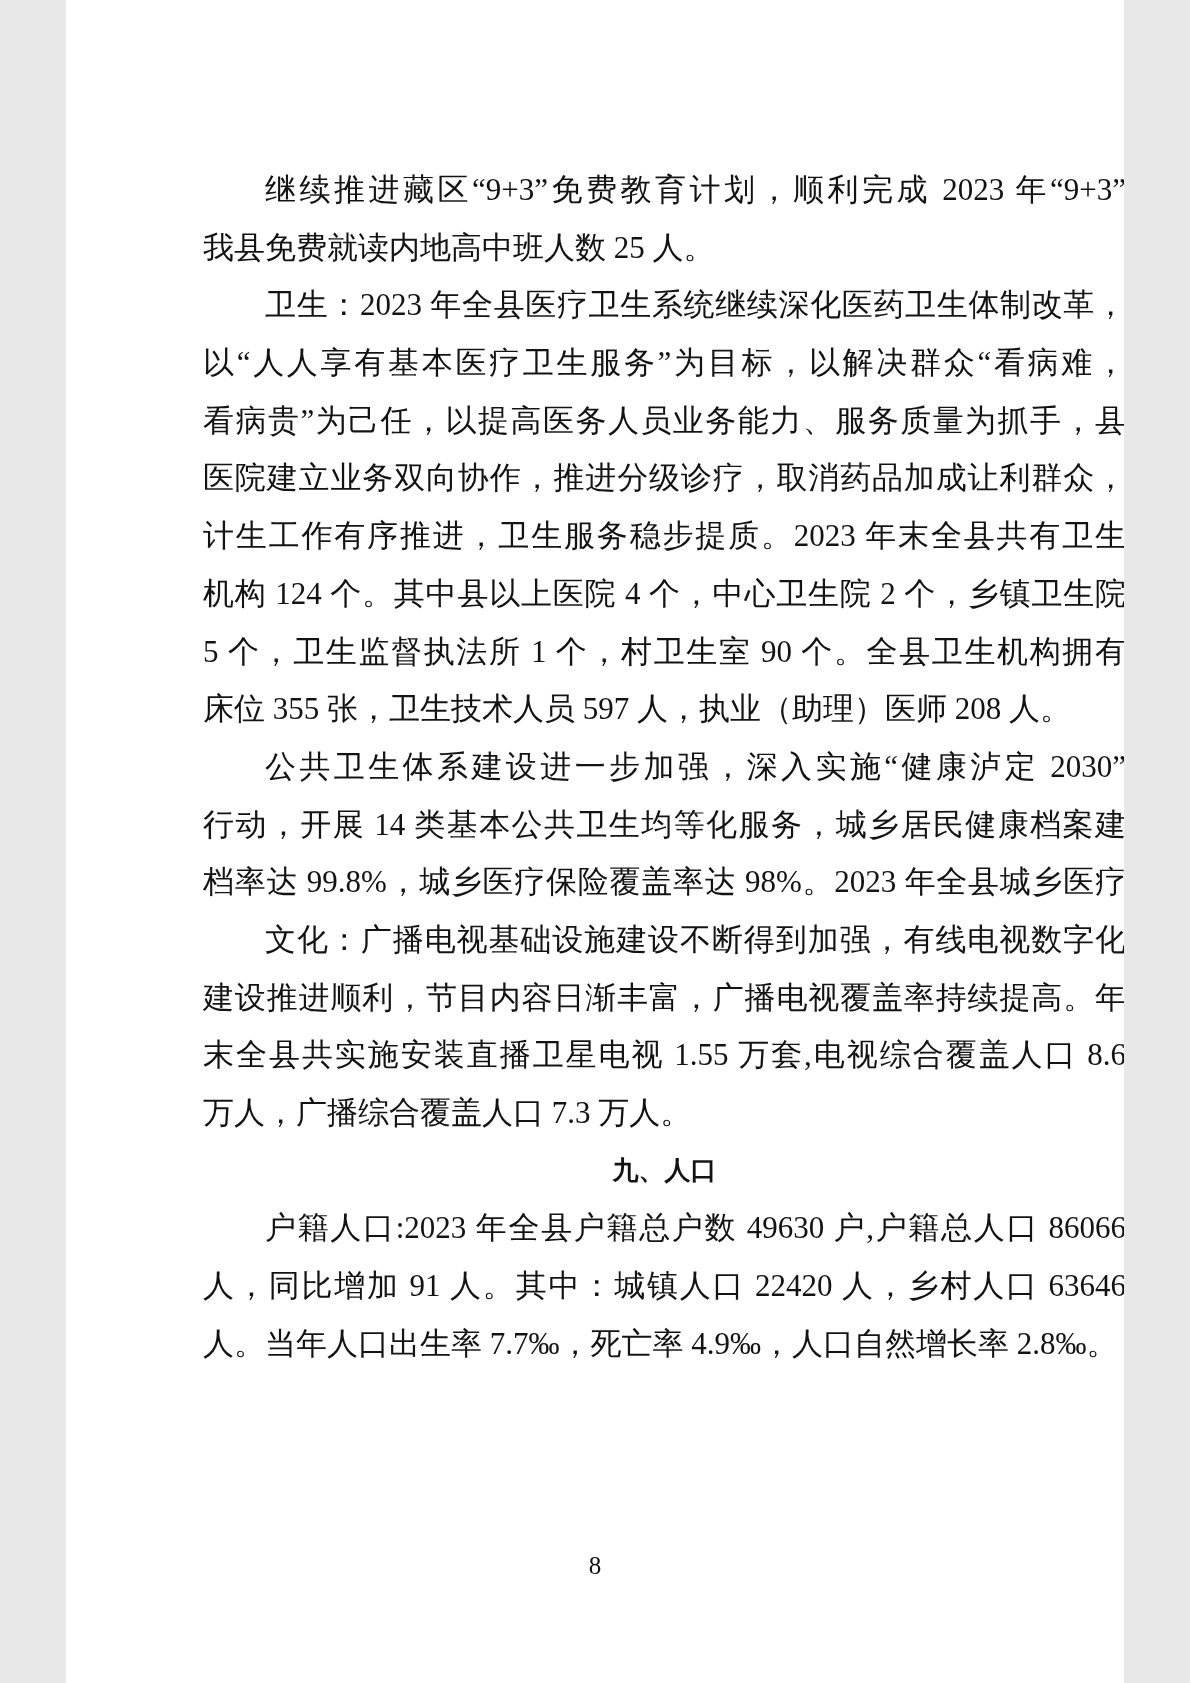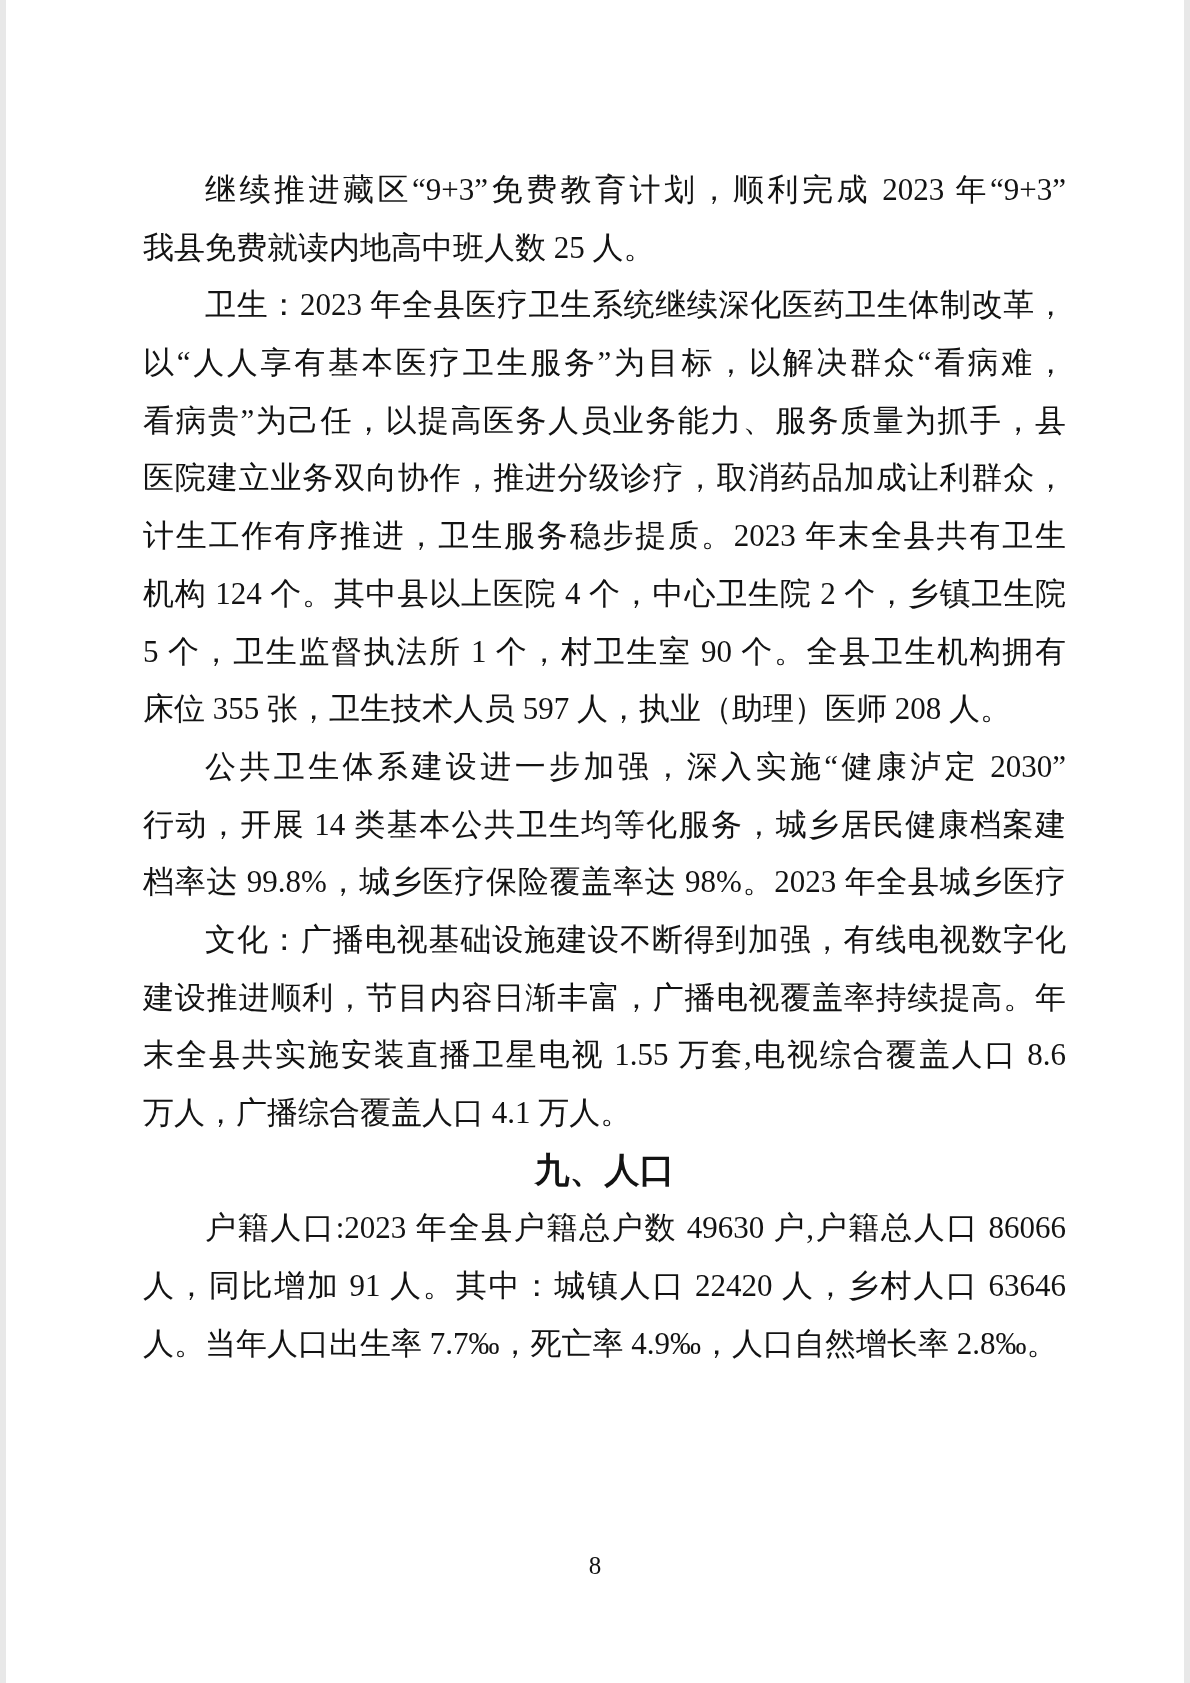--- a/index.html
+++ b/index.html
@@ -2,21 +2,21 @@
 <html><head>
 <meta charset="utf-8">
 <style>
   html, body {
     margin: 0;
     padding: 0;
     background: #e8e8e8;
   }
   .page {
     position: relative;
-    width: 1178px;
+    width: 1058px;
     height: 1683px;
     margin: 0 auto;
     background: #ffffff;
     overflow: hidden;
     color: #131313;
     font-family: "Liberation Serif", "DejaVu Serif", serif;
   }
   .textblock {
     position: absolute;
     left: 137px;
@@ -40,21 +40,21 @@
   }
   .b {
     font-weight: normal;
   }
   .heading {
     height: 57.7px;
     overflow: hidden;
     text-align: center;
     text-align-last: center;
     font-weight: bold;
-    font-size: 35px;
+    font-size: 26px;
   }
   .page-number {
     position: absolute;
     left: 0;
     top: 1552px;
     width: 100%;
     text-align: center;
     font-size: 25px;
     color: #131313;
   }
@@ -77,21 +77,21 @@
     <div class="ln jl"><span class="seg">5 个，卫生监督执法所 1 个，村卫生室 90 个。全县卫生机构拥有</span></div>
     <div class="ln fin"><span class="seg">床位 355 张，卫生技术人员 597 人，执业（助理）医师 208 人。</span></div>
 
     <div class="ln indent jl"><span class="seg">公共卫生体系建设进一步加强，深入实施“健康泸定 2030”</span></div>
     <div class="ln jl"><span class="seg">行动，开展 14 类基本公共卫生均等化服务，城乡居民健康档案建</span></div>
     <div class="ln jl"><span class="seg">档率达 99.8%，城乡医疗保险覆盖率达 98%。2023 年全县城乡医疗</span></div>
 
     <div class="ln indent jl"><span class="seg b">文化：</span><span class="seg">广播电视基础设施建设不断得到加强，有线电视数字化</span></div>
     <div class="ln jl"><span class="seg">建设推进顺利，节目内容日渐丰富，广播电视覆盖率持续提高。年</span></div>
     <div class="ln jl"><span class="seg">末全县共实施安装直播卫星电视 1.55 万套,电视综合覆盖人口 8.6</span></div>
-    <div class="ln fin"><span class="seg">万人，广播综合覆盖人口 4.1 万人。</span></div>
+    <div class="ln fin"><span class="seg">万人，广播综合覆盖人口 7.3 万人。</span></div>
 
     <div class="heading">九、人口</div>
 
     <div class="ln indent jl"><span class="seg b">户籍人口:</span><span class="seg">2023 年</span><span class="seg b">全县户籍总户数 49630 户,户籍总人口 86066</span></div>
     <div class="ln jl"><span class="seg">人，同比增加 91 人。其中：城镇人口 22420 人，乡村人口 63646</span></div>
     <div class="ln fin"><span class="seg">人。当年人口出生率 7.7‰，死亡率 4.9‰，人口自然增长率 2.8‰。</span></div>
 
   </div>
 
   <div class="page-number">8</div>

